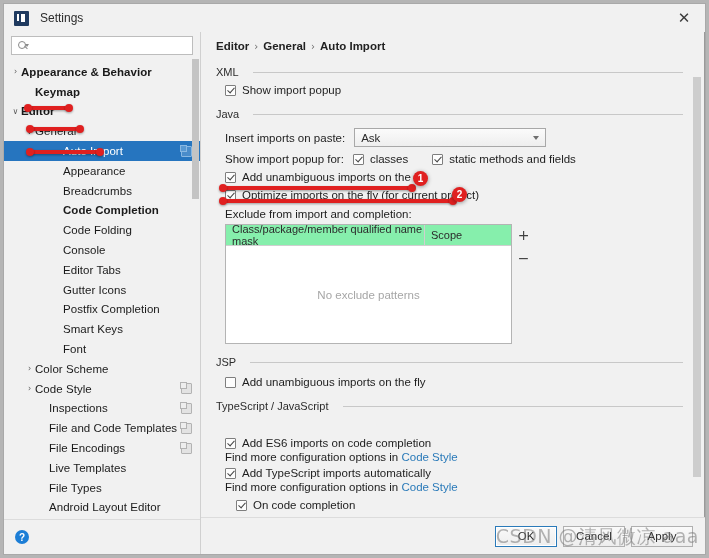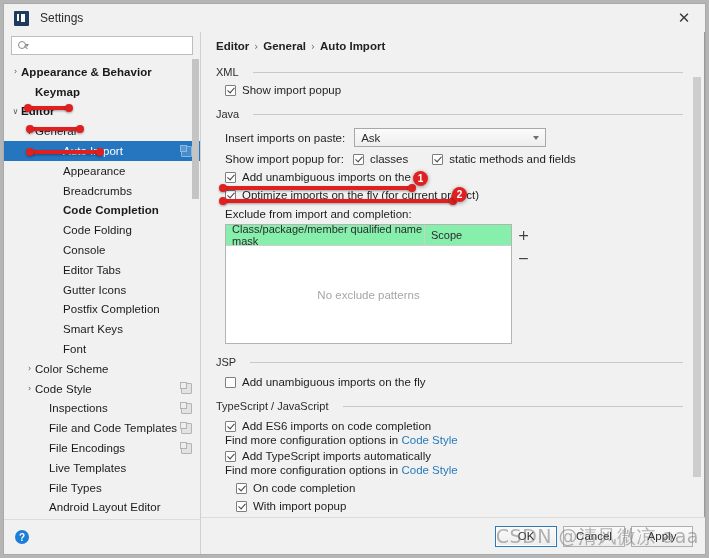--- a/index.html
+++ b/index.html
@@ -750,21 +750,21 @@
                 <span class="cb-label">Add unambiguous imports on the fly</span>
               </div>
             </div>
 
             <div class="group" style="margin-top:12px">
               <div class="group-header">
                 <span>TypeScript / JavaScript</span>
                 <span class="rule"></span>
               </div>
 
-              <div class="row indent-1" style="margin-top:8px">
+              <div class="row indent-1" style="margin-top:25px">
                 <span class="cb checked"></span>
                 <span class="cb-label">Add ES6 imports on code completion</span>
               </div>
               <div class="hint indent-1">
                 <span>Find more configuration options in </span><span class="link">Code Style</span>
               </div>
 
               <div class="row indent-1" style="margin-top:4px">
                 <span class="cb checked"></span>
                 <span class="cb-label">Add TypeScript imports automatically</span>

